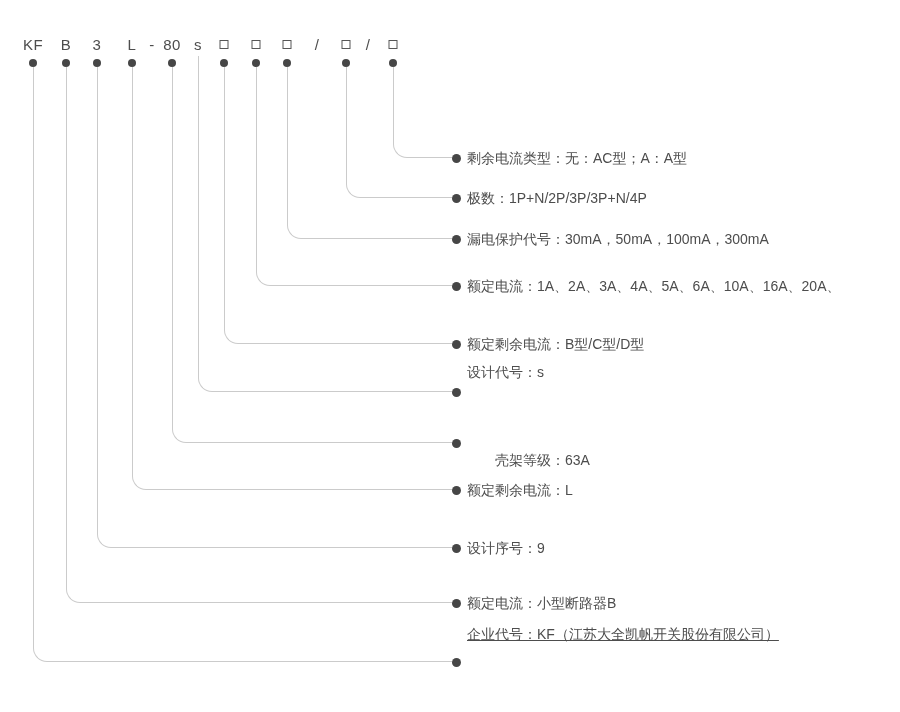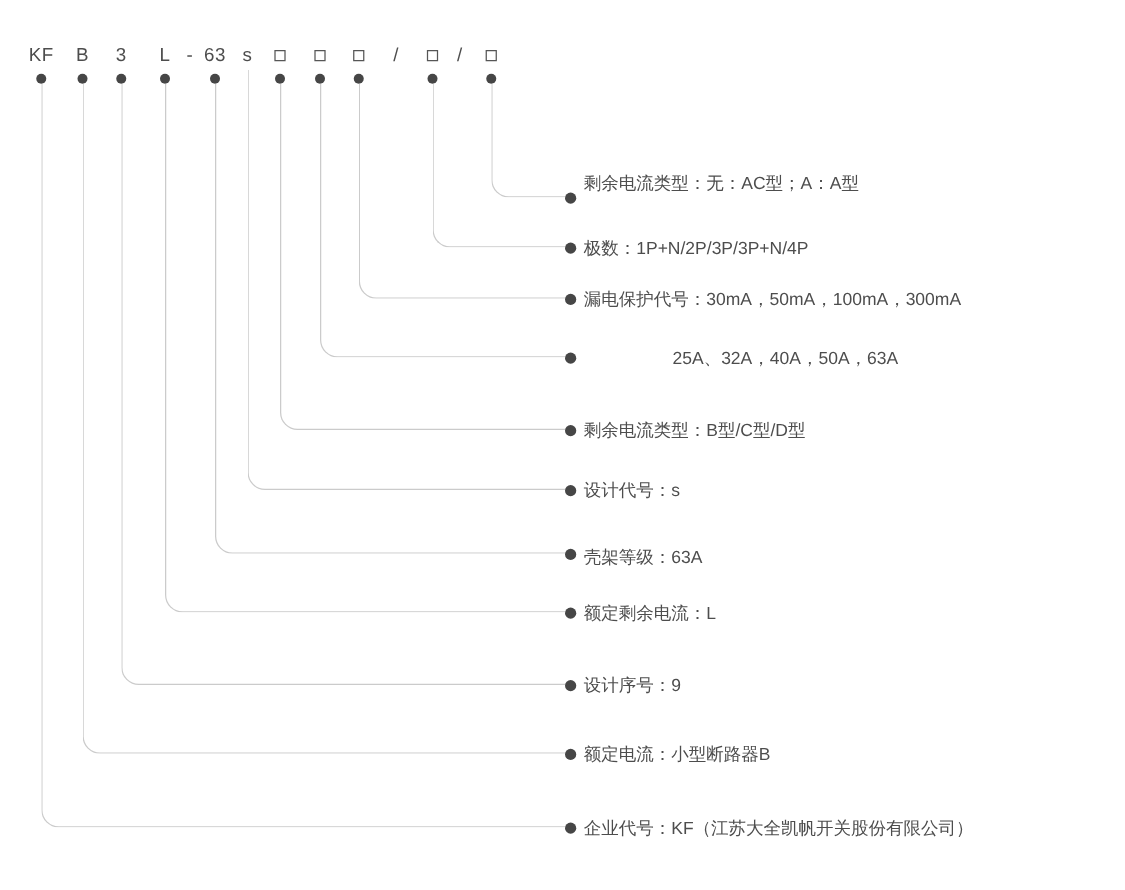--- a/index.html
+++ b/index.html
@@ -70,21 +70,21 @@
   <div id="code-row">
       <span class="code-char" style="left: 33px;">KF</span>
       <span class="dot" style="left: 29px;"></span>
       <span class="code-char" style="left: 66px;">B</span>
       <span class="dot" style="left: 62px;"></span>
       <span class="code-char" style="left: 97px;">3</span>
       <span class="dot" style="left: 93px;"></span>
       <span class="code-char" style="left: 132px;">L</span>
       <span class="dot" style="left: 128px;"></span>
       <span class="code-char" style="left: 152px;">-</span>
-      <span class="code-char" style="left: 172px;">63</span>
+      <span class="code-char" style="left: 172px;">80</span>
       <span class="dot" style="left: 168px;"></span>
       <span class="code-char" style="left: 198px;">s</span>
       <span class="code-char" style="left: 224px;">
         <span class="square-glyph"></span>
       </span>
       <span class="dot" style="left: 220px;"></span>
       <span class="code-char" style="left: 256px;">
         <span class="square-glyph"></span>
       </span>
       <span class="dot" style="left: 252px;"></span>
@@ -99,67 +99,67 @@
       <span class="dot" style="left: 342px;"></span>
       <span class="code-char" style="left: 368px;">/</span>
       <span class="code-char" style="left: 393px;">
         <span class="square-glyph"></span>
       </span>
       <span class="dot" style="left: 389px;"></span>
     </div>
   <div id="annotations">
       <div class="connector" style="left: 393px; top: 67px; width: 59px; height: 91px;"></div>
       <span class="bullet" style="left: 452px; top: 154px;"></span>
-      <div class="ann-text" style="top: 136px;">
+      <div class="ann-text" style="top: 148px;">
         <div>剩余电流类型：无：AC型；A：A型</div>
       </div>
       <div class="connector" style="left: 346px; top: 67px; width: 106px; height: 131px;"></div>
       <span class="bullet" style="left: 452px; top: 194px;"></span>
       <div class="ann-text" style="top: 188px;">
         <div>极数：1P+N/2P/3P/3P+N/4P</div>
       </div>
       <div class="connector" style="left: 287px; top: 67px; width: 165px; height: 172px;"></div>
       <span class="bullet" style="left: 452px; top: 235px;"></span>
       <div class="ann-text" style="top: 229px;">
         <div>漏电保护代号：30mA，50mA，100mA，300mA</div>
       </div>
       <div class="connector" style="left: 256px; top: 67px; width: 196px; height: 219px;"></div>
       <span class="bullet" style="left: 452px; top: 282px;"></span>
       <div class="ann-text" style="top: 276px;">
-        <div class="ann-line2">25A、32A，40A，50A，63A</div>
+        <div>额定电流：1A、2A、3A、4A、5A、6A、10A、16A、20A、</div>
       </div>
       <div class="connector" style="left: 224px; top: 67px; width: 228px; height: 277px;"></div>
       <span class="bullet" style="left: 452px; top: 340px;"></span>
       <div class="ann-text" style="top: 334px;">
-        <div>剩余电流类型：B型/C型/D型</div>
+        <div>额定剩余电流：B型/C型/D型</div>
       </div>
       <div class="connector" style="left: 198px; top: 56px; width: 254px; height: 336px;"></div>
       <span class="bullet" style="left: 452px; top: 388px;"></span>
-      <div class="ann-text" style="top: 382px;">
+      <div class="ann-text" style="top: 362px;">
         <div>设计代号：s</div>
       </div>
       <div class="connector" style="left: 172px; top: 67px; width: 280px; height: 376px;"></div>
       <span class="bullet" style="left: 452px; top: 439px;"></span>
-      <div class="ann-text" style="top: 435px;">
+      <div class="ann-text" style="top: 450px; margin-left: 28px;">
         <div>壳架等级：63A</div>
       </div>
       <div class="connector" style="left: 132px; top: 67px; width: 320px; height: 423px;"></div>
       <span class="bullet" style="left: 452px; top: 486px;"></span>
       <div class="ann-text" style="top: 480px;">
         <div>额定剩余电流：L</div>
       </div>
       <div class="connector" style="left: 97px; top: 67px; width: 355px; height: 481px;"></div>
       <span class="bullet" style="left: 452px; top: 544px;"></span>
       <div class="ann-text" style="top: 538px;">
         <div>设计序号：9</div>
       </div>
       <div class="connector" style="left: 66px; top: 67px; width: 386px; height: 536px;"></div>
       <span class="bullet" style="left: 452px; top: 599px;"></span>
       <div class="ann-text" style="top: 593px;">
         <div>额定电流：小型断路器B</div>
       </div>
       <div class="connector" style="left: 33px; top: 67px; width: 419px; height: 595px;"></div>
       <span class="bullet" style="left: 452px; top: 658px;"></span>
-      <div class="ann-text" style="top: 652px;">
+      <div class="ann-text" style="top: 624px; text-decoration: underline;">
         <div>企业代号：KF（江苏大全凯帆开关股份有限公司）</div>
       </div>
     </div>
 </div>
 
 </body></html>

